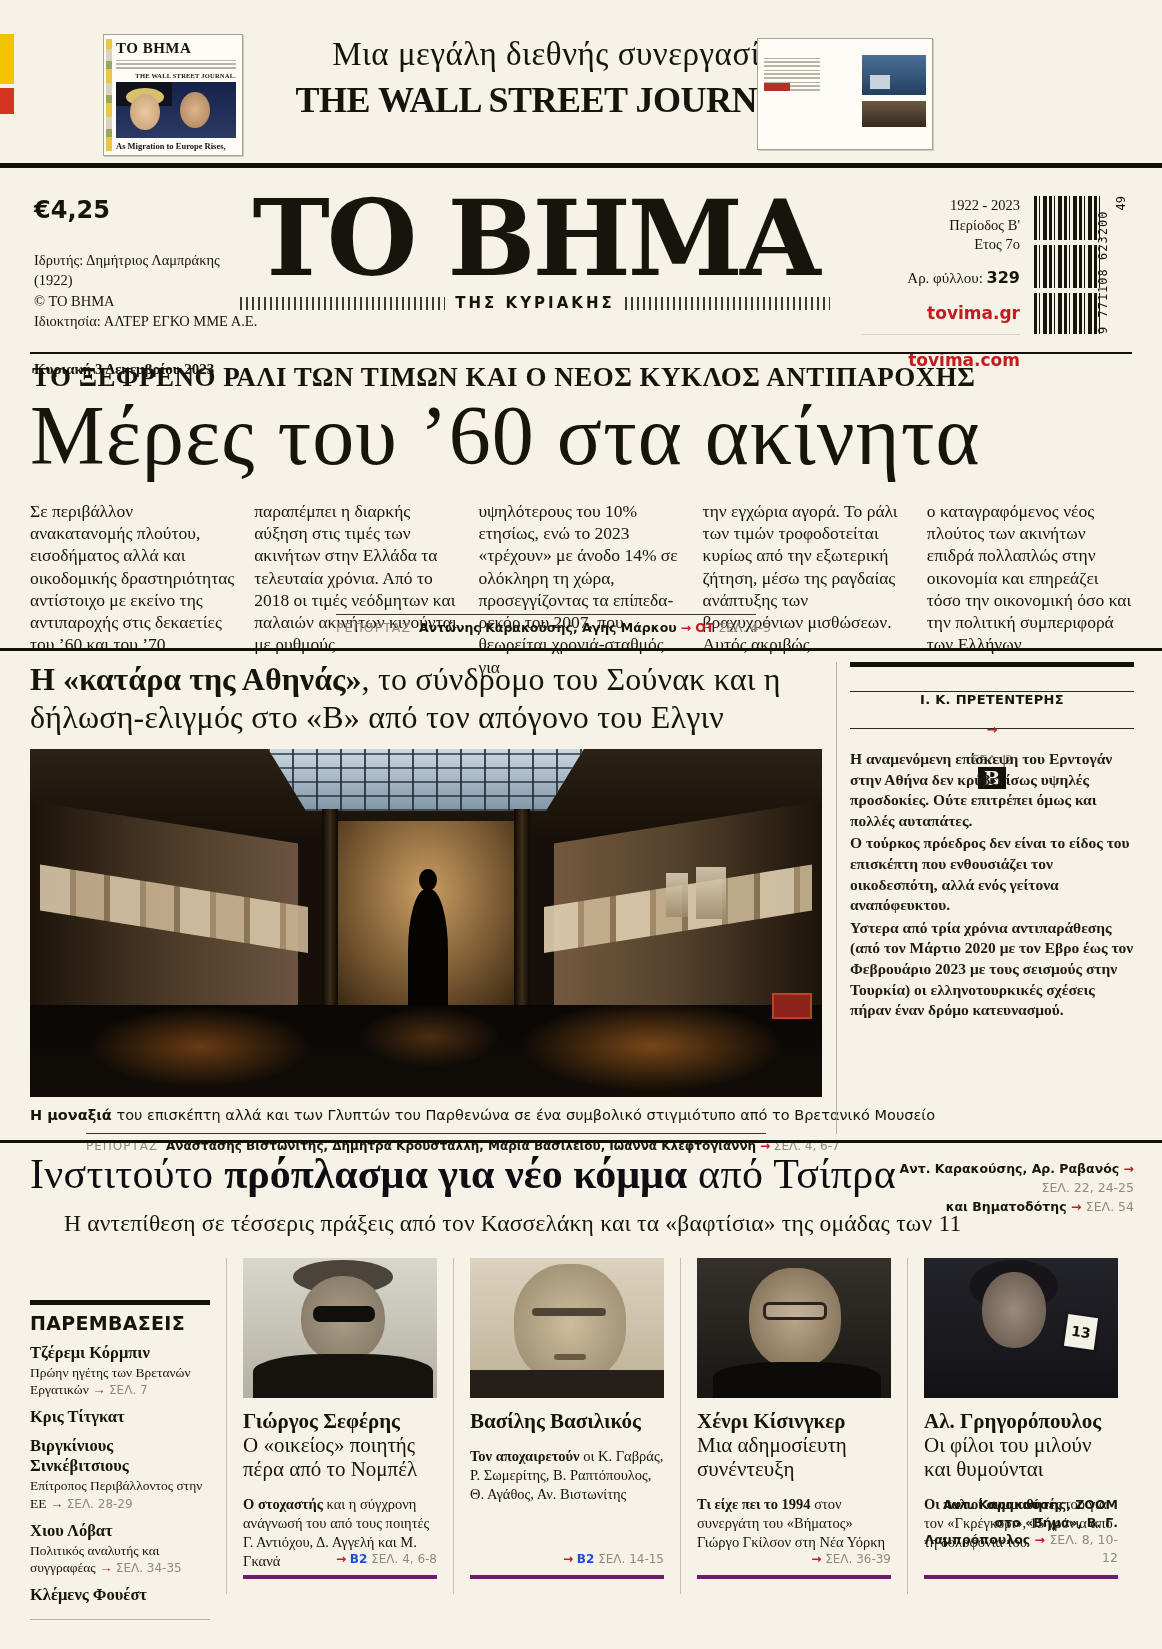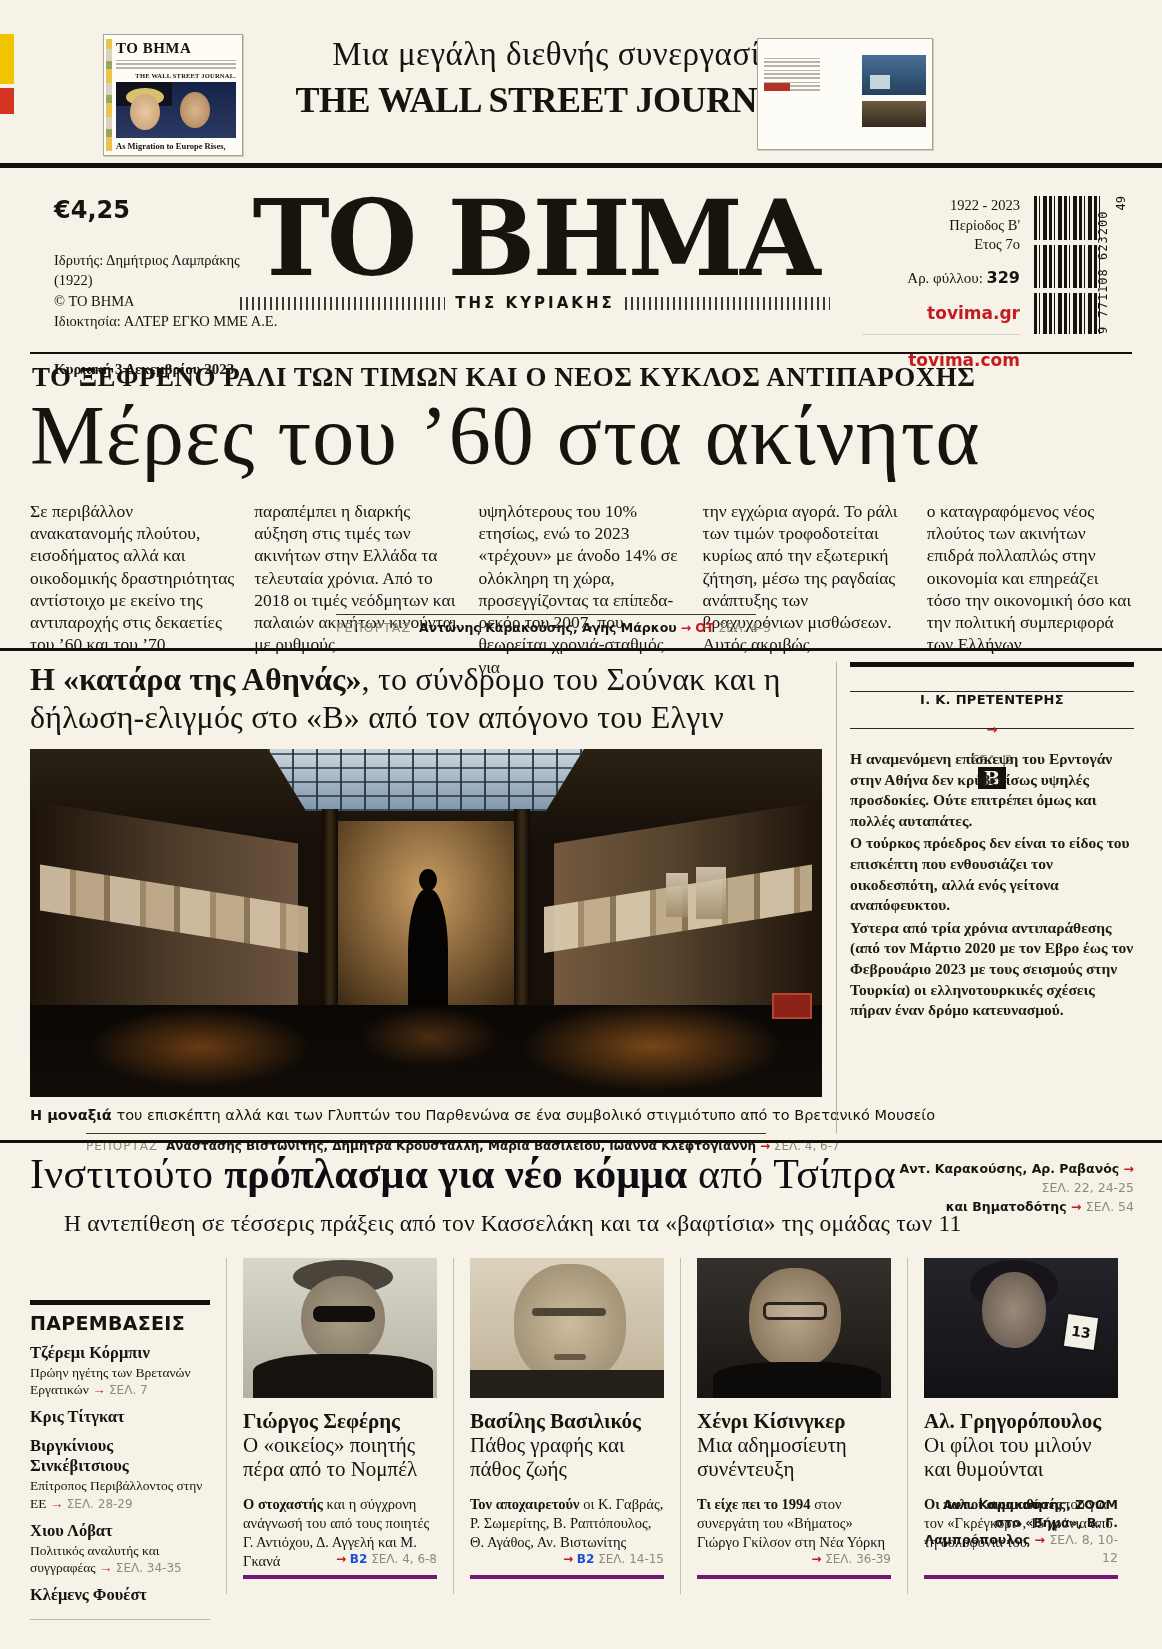--- a/index.html
+++ b/index.html
@@ -40,21 +40,21 @@
   .tr-photo1 { position:absolute; right:6px; top:16px; width:64px; height:40px; background:linear-gradient(#4a6f96,#23405e); }
   .tr-photo1 i { position:absolute; left:8px; bottom:6px; width:20px; height:14px; background:#c7d4de; }
   .tr-photo2 { position:absolute; right:6px; top:62px; width:64px; height:26px; background:linear-gradient(#6c5b43,#35291c); }
   .tr-red { position:absolute; left:6px; top:44px; width:26px; height:8px; background:#b23324; }
   .tr-col { position:absolute; left:6px; top:16px; width:56px; }
 
   .rule-heavy { left:0; width:1162px; background:#14110c; }
   .banner-rule { top:163px; height:5px; }
 
   
-  .m-left { left:34px; top:196px; width:225px;margin-left:20px; }
+  .m-left { left:34px; top:196px; width:225px; }
   .m-price { font-size:24px; font-weight:bold; }
   .m-info { margin-top:26px; font-size:14.5px; line-height:1.4; }
   .m-date { margin-top:30px; font-size:15px; font-weight:bold; }
   .m-center { left:240px; top:186px; width:590px; text-align:center; }
   .m-title { font-family:"DejaVu Serif",serif; font-weight:bold; font-size:104px; line-height:1.02; letter-spacing:-3px; }
   .m-sub { margin-top:2px; display:flex; align-items:center; gap:10px; }
   .m-stripes { flex:1; height:13px; background:repeating-linear-gradient(90deg,#3a3a36 0 2px,transparent 2px 6px); }
   .m-subtext { font-size:15px; font-weight:bold; letter-spacing:3px; white-space:nowrap; }
   .m-rightwrap { position:absolute; right:32px; top:196px; display:flex; gap:14px; }
   .m-rtext { width:158px; text-align:right; font-size:14.5px; line-height:1.35; }
@@ -389,21 +389,20 @@
     </div>
 
     <div class="feature">
       <div class="fphoto ph-vasilikos">
         <div class="head"></div>
         <div class="brow"></div>
         <div class="mouth"></div>
         <div class="body"></div>
       </div>
       <div class="fname">Βασίλης Βασιλικός</div>
-      <div class="ftitle">Πάθος γραφής και πάθος ζωής</div>
       <div class="flead"><b>Τον αποχαιρετούν</b><span> οι Κ. Γαβράς, Ρ. Σωμερίτης, Β. Ραπτόπουλος, Θ. Αγάθος, Αν. Βιστωνίτης</span></div>
       <div class="fref"><span class="arrow">→</span> <span class="b2">Β2</span> <span class="rep-page">ΣΕΛ. 14-15</span></div>
     </div>
 
     <div class="feature">
       <div class="fphoto ph-kissinger">
         <div class="head"></div>
         <div class="glasses"></div>
         <div class="body"></div>
       </div>

